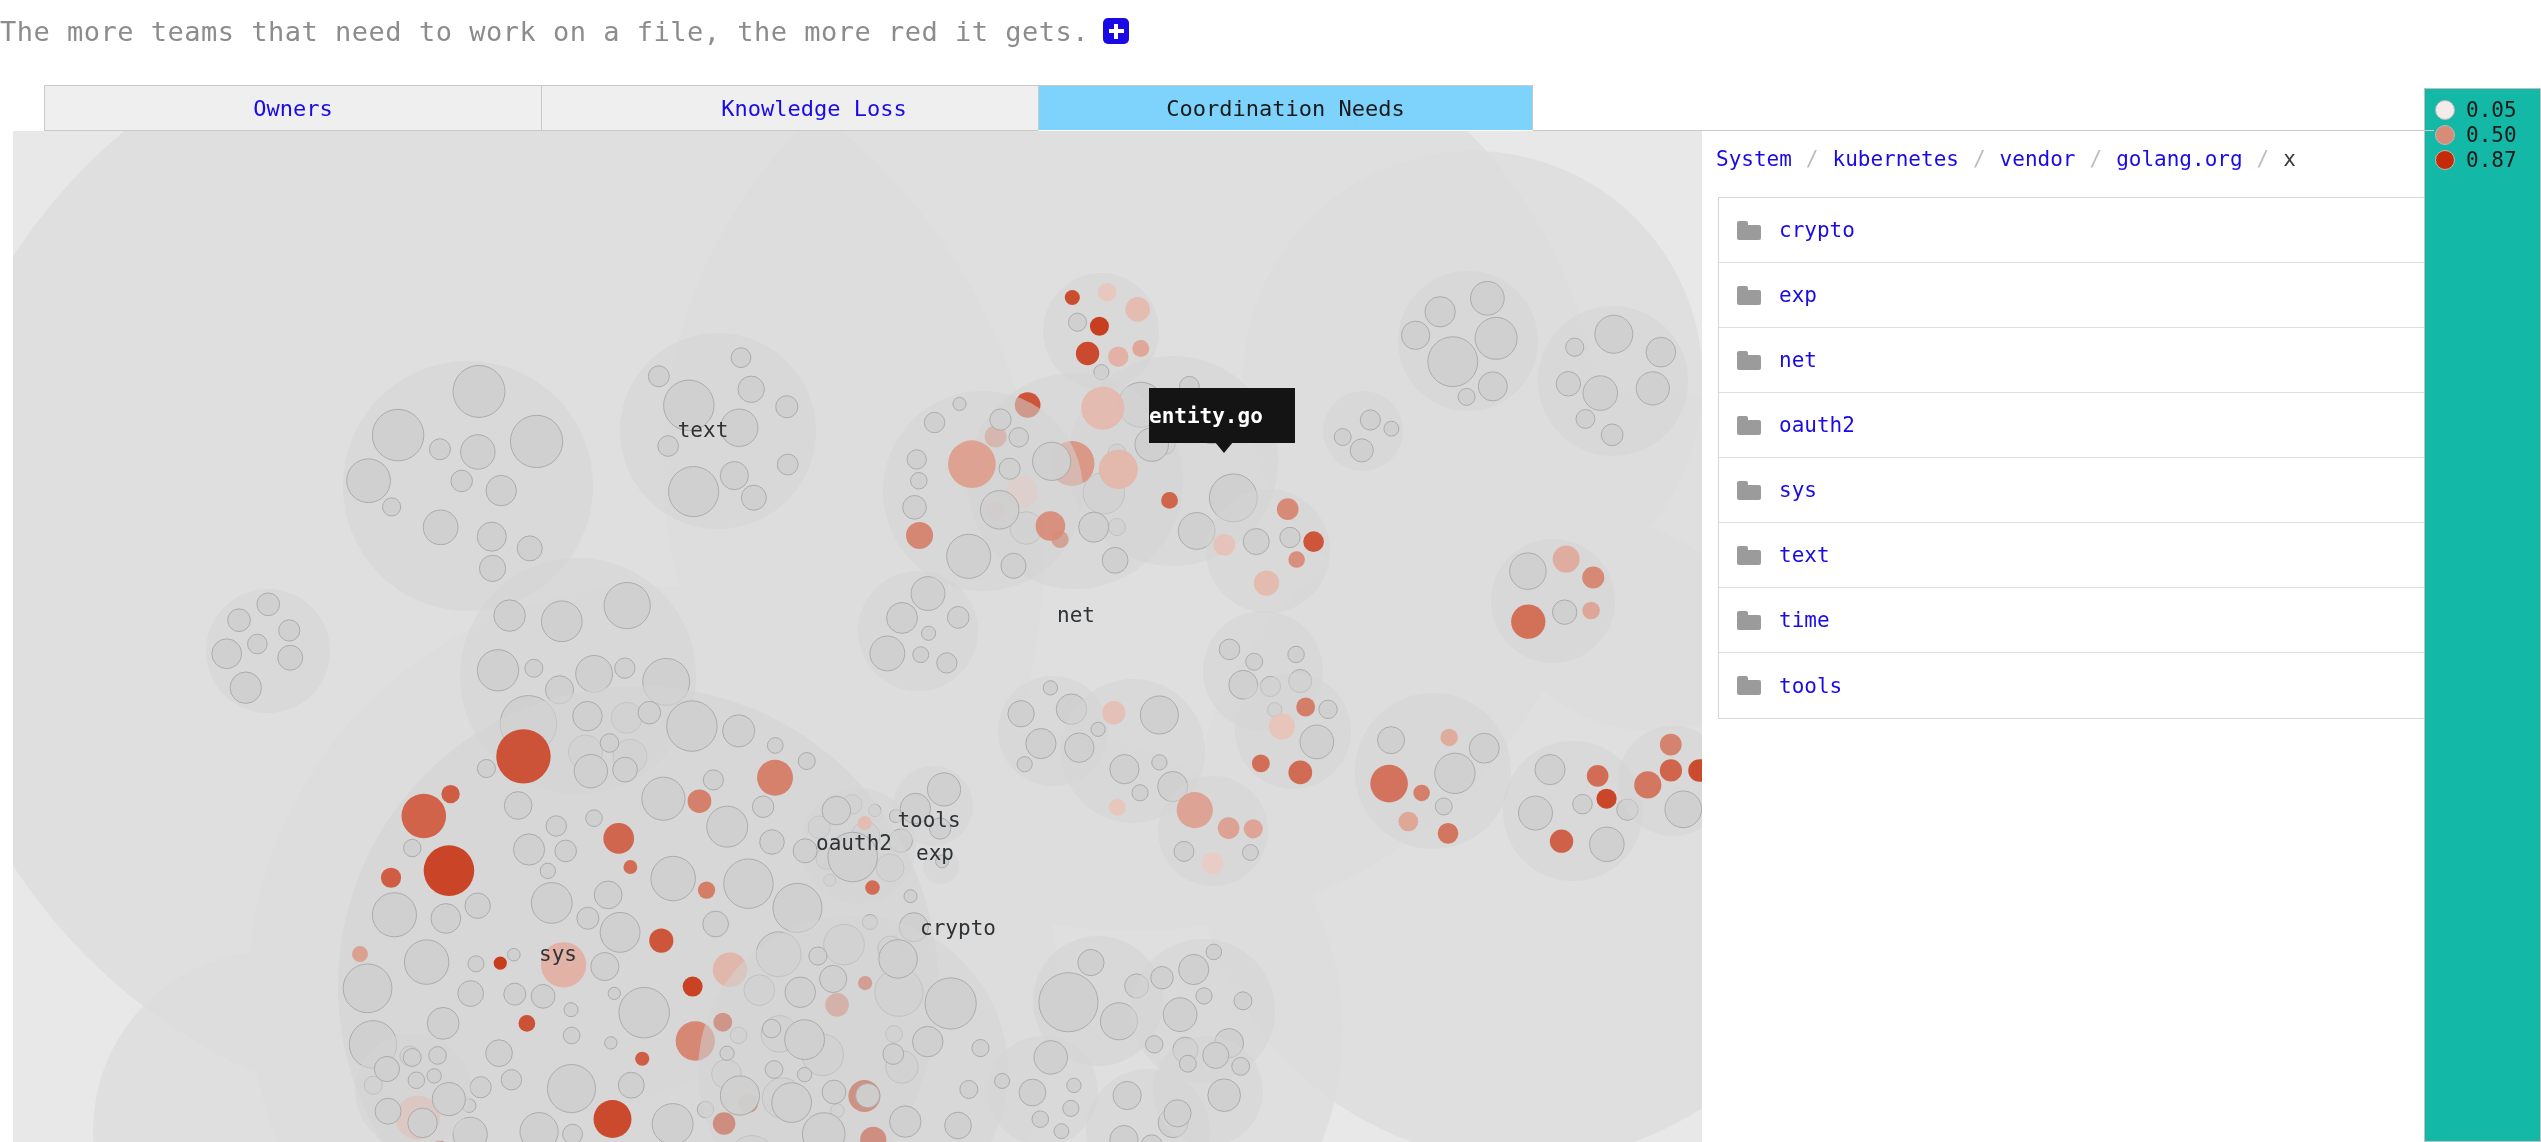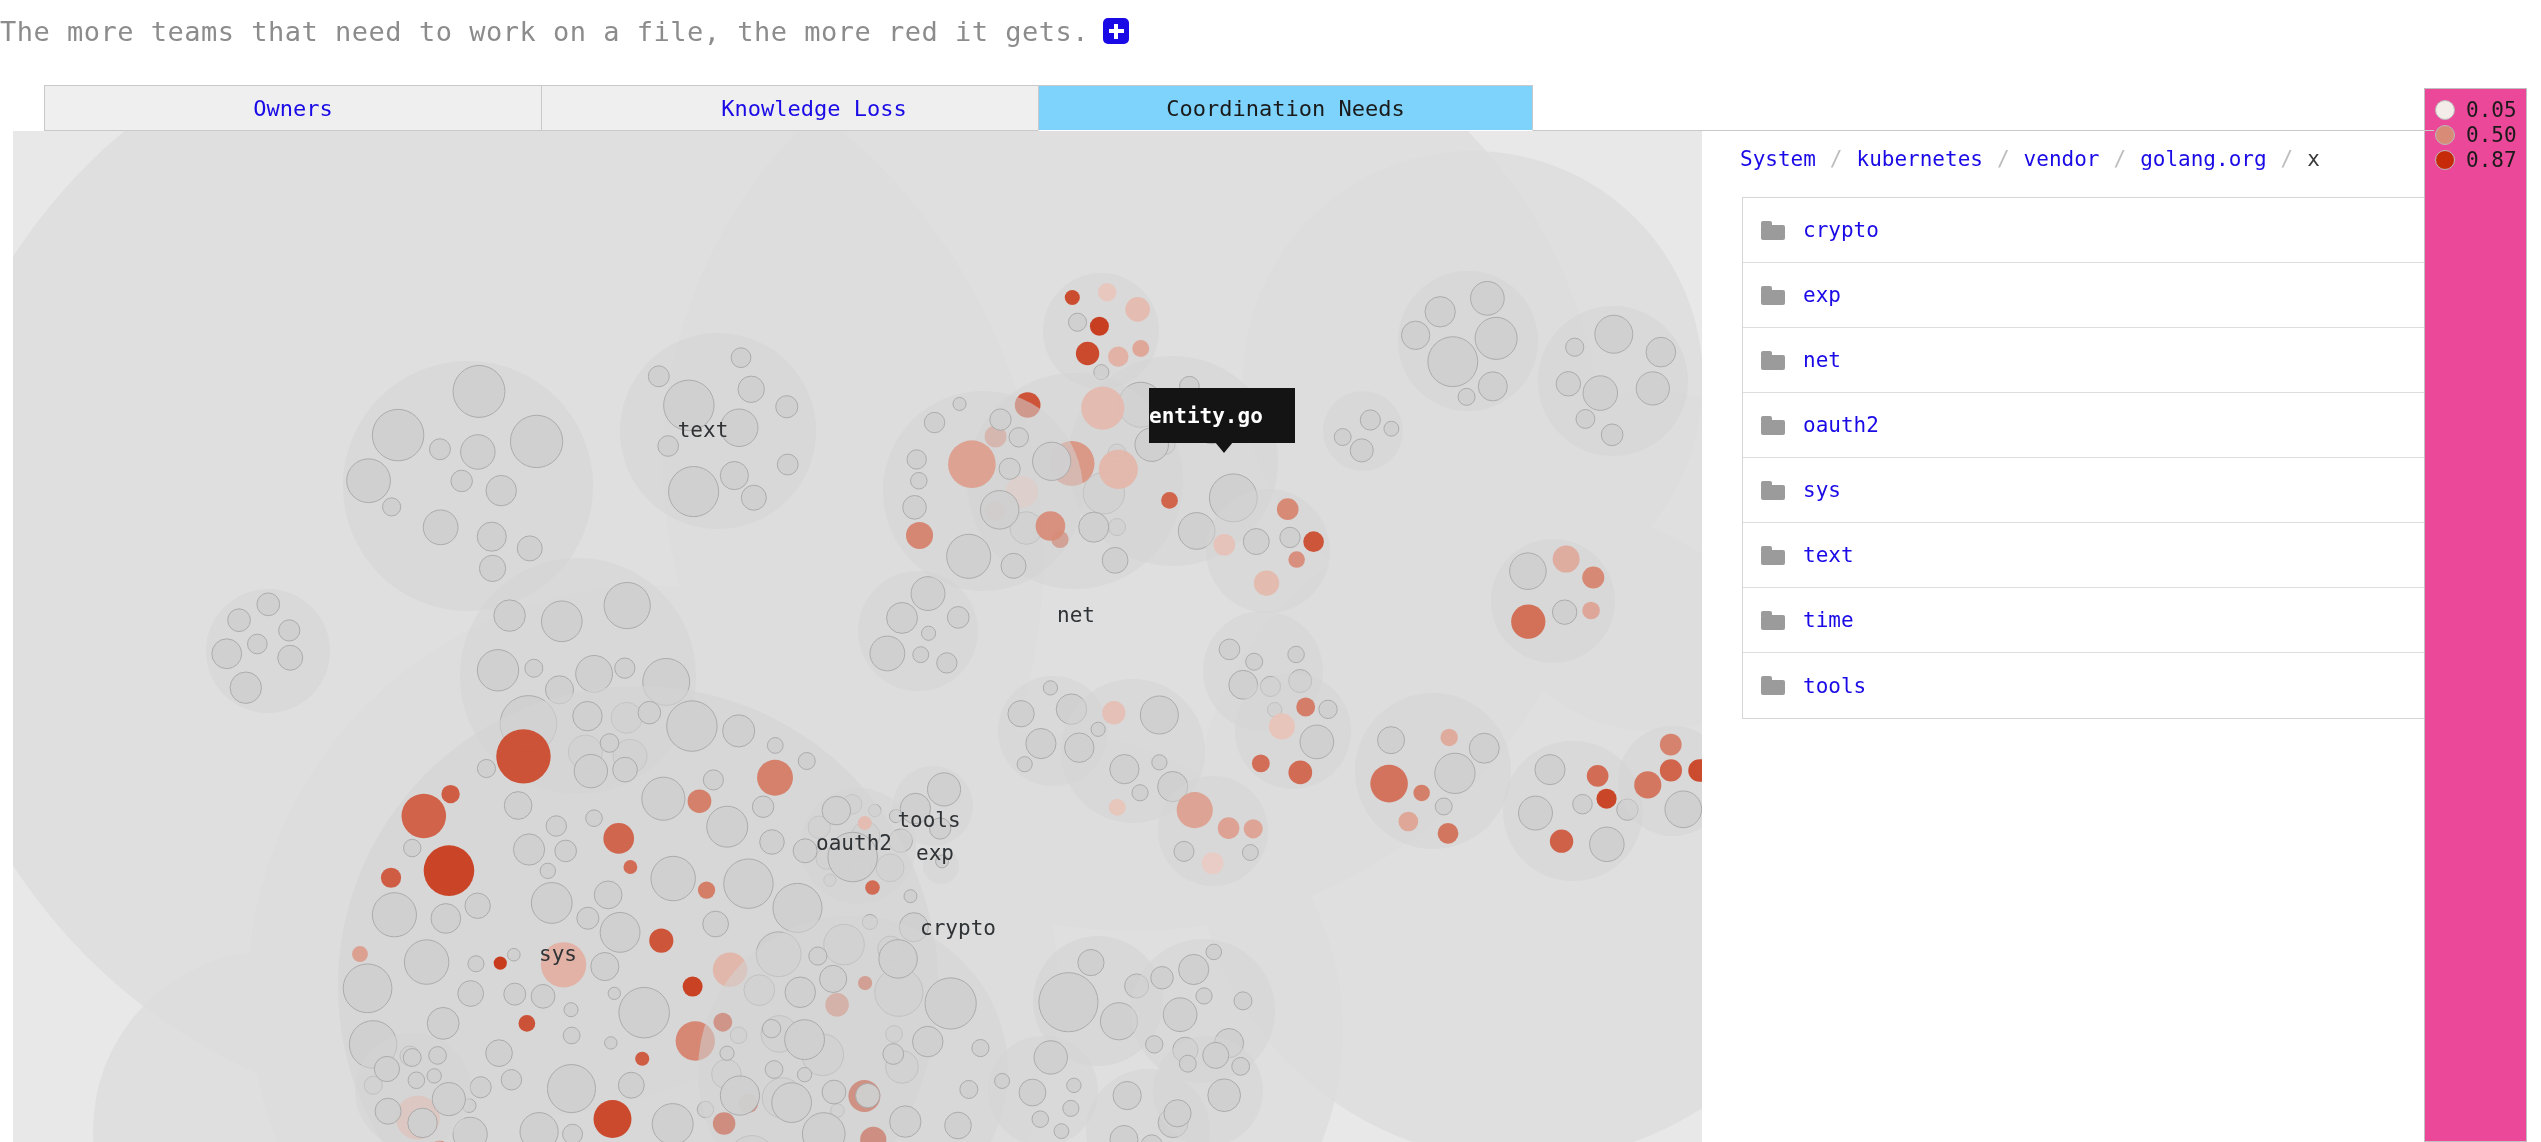--- a/index.html
+++ b/index.html
@@ -112,22 +112,22 @@
     border-left: 9px solid transparent;
     border-right: 9px solid transparent;
     border-top: 11px solid #141414;
     z-index: 60;
   }
 
   
   #legend {
     position: absolute;
     left: 2424px; top: 88px;
-    width: 103px; height: 1054px;
-    background: #ec4899;
+    width: 117px; height: 1054px;
+    background: #14b8a6;
     border: 1px solid #c0c0c0;
     padding: 8px 0 0 0;
   }
   .legend-row {
     display: flex; align-items: center;
     height: 25px;
     padding-left: 10px;
   }
   .legend-swatch {
     width: 20px; height: 20px; border-radius: 50%;
@@ -141,21 +141,20 @@
     font-family: "DejaVu Sans Mono", "Liberation Mono", monospace;
     white-space: nowrap;
   }
 
   
   #sidebar {
     position: absolute;
     left: 1702px; top: 131px;
     width: 806px; height: 1011px;
     background: #ffffff;
-    margin-left: 24px;
   }
   #breadcrumb {
     display: flex; align-items: center;
     height: 56px;
     padding-left: 14px;
     font-size: 21px;
     white-space: nowrap;
   }
   .crumb {
     color: #1a0ae6;

